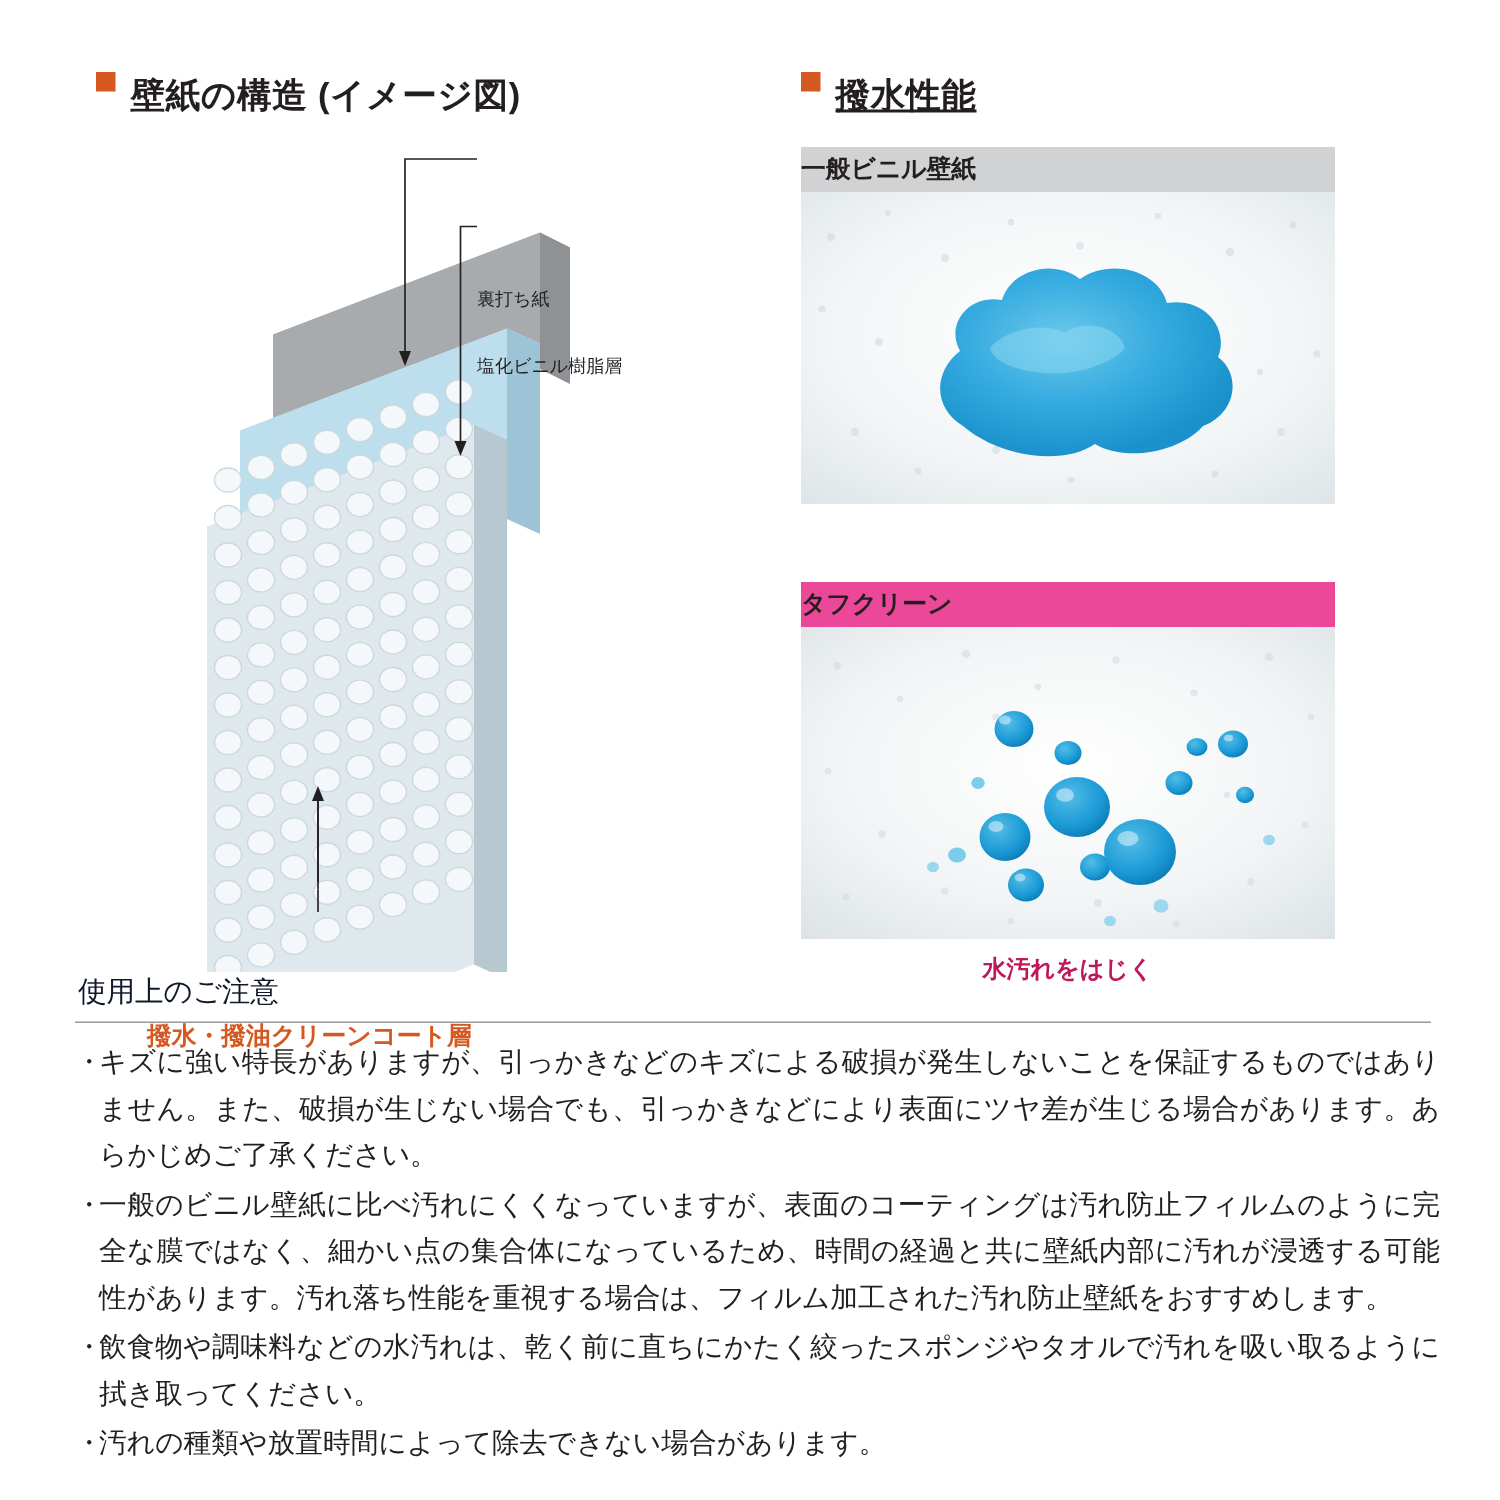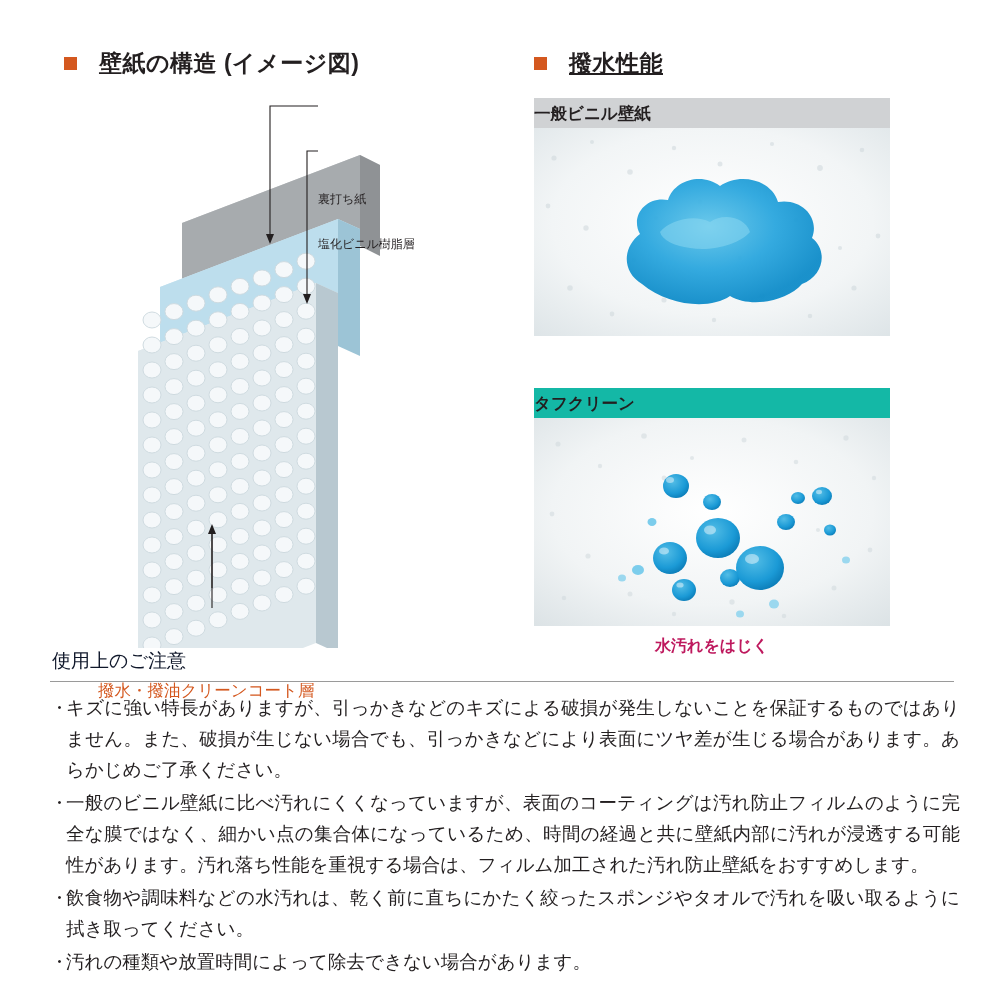--- a/index.html
+++ b/index.html
@@ -18,22 +18,21 @@
   .page {
     position: relative;
     width: 1000px;
     height: 1000px;
   }
 
   
   .sec-head {
     position: absolute;
     display: flex;
-    align-items: center;
-    gap: 22px;
+    gap: 10px;
   }
   .sec-head .sq {
     width: 13px;
     height: 13px;
     background: #d4581f;
     display: inline-block;
   }
   .sec-head .txt {
     font-size: 23px;
     font-weight: 700;
@@ -57,42 +56,42 @@
     font-size: 12px;
     color: #231f20;
     white-space: nowrap;
   }
   #lbl-backing { left: 258px; top: 103px; }
   #lbl-vinyl   { left: 258px; top: 148px; }
   #lbl-coat {
     left: 38px;
     top: 592px;
     color: #d4581f;
-    font-weight: 400;
+    font-weight: 700;
     font-size: 16.5px;
   }
 
   
   .panel {
     position: absolute;
     width: 356px;
   }
   #panel-normal { left: 534px; top: 98px; }
   #panel-tough  { left: 534px; top: 388px; }
 
   .panel-title {
     height: 30px;
     line-height: 30px;
     text-align: left;
     font-size: 16.5px;
     font-weight: 700;
     color: #231f20;
   }
   .panel-title.grey { background: #d0d2d4; }
-  .panel-title.peach { background: #14b8a6; }
+  .panel-title.peach { background: #ec4899; }
 
   .panel-img {
     width: 356px;
     height: 208px;
     position: relative;
     overflow: hidden;
     background: #eef1f2;
   }
   .panel-cap {
     text-align: center;

